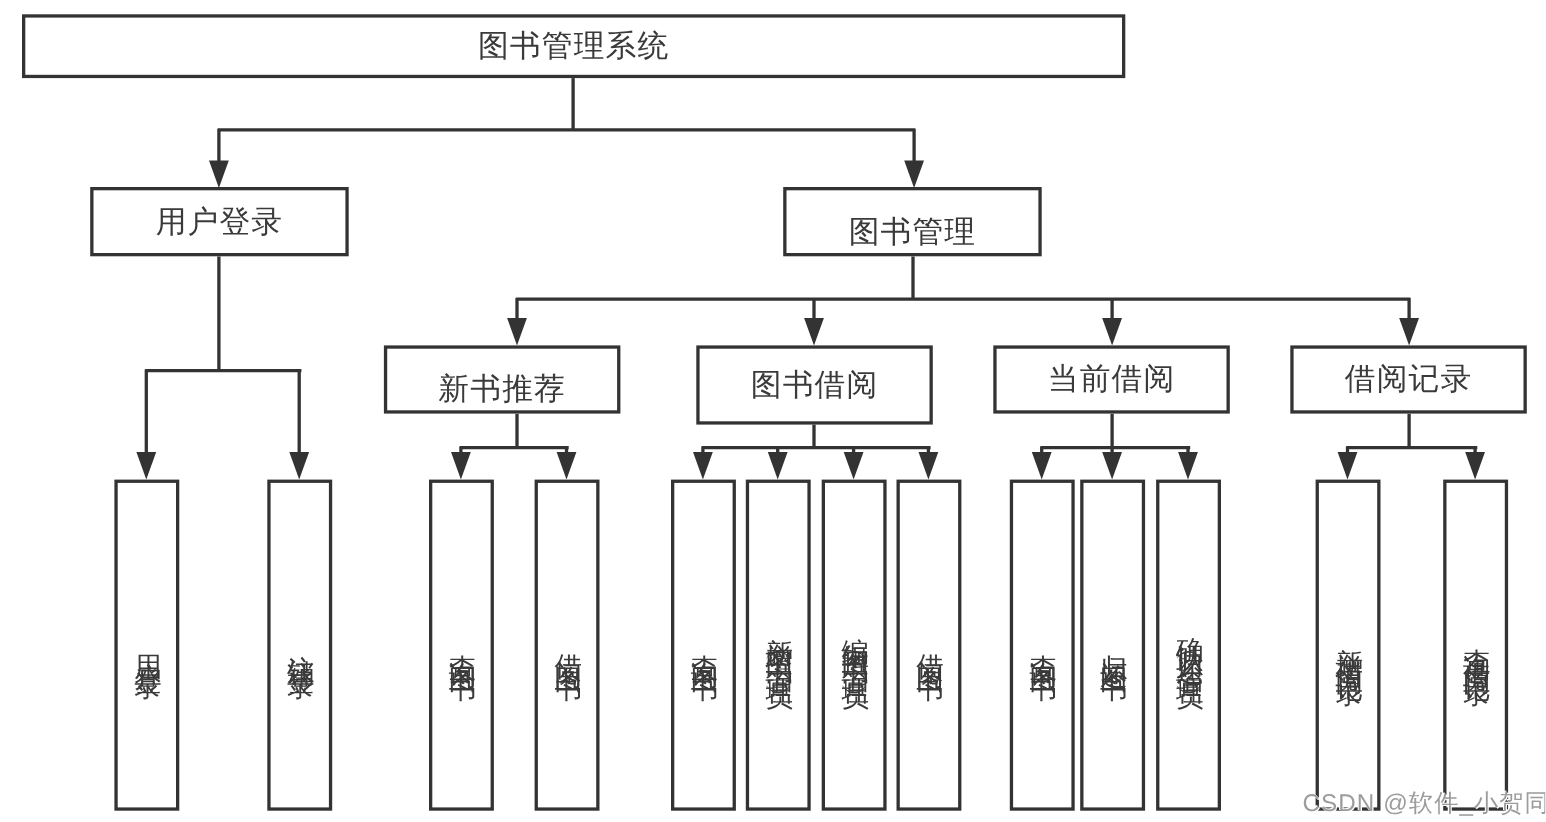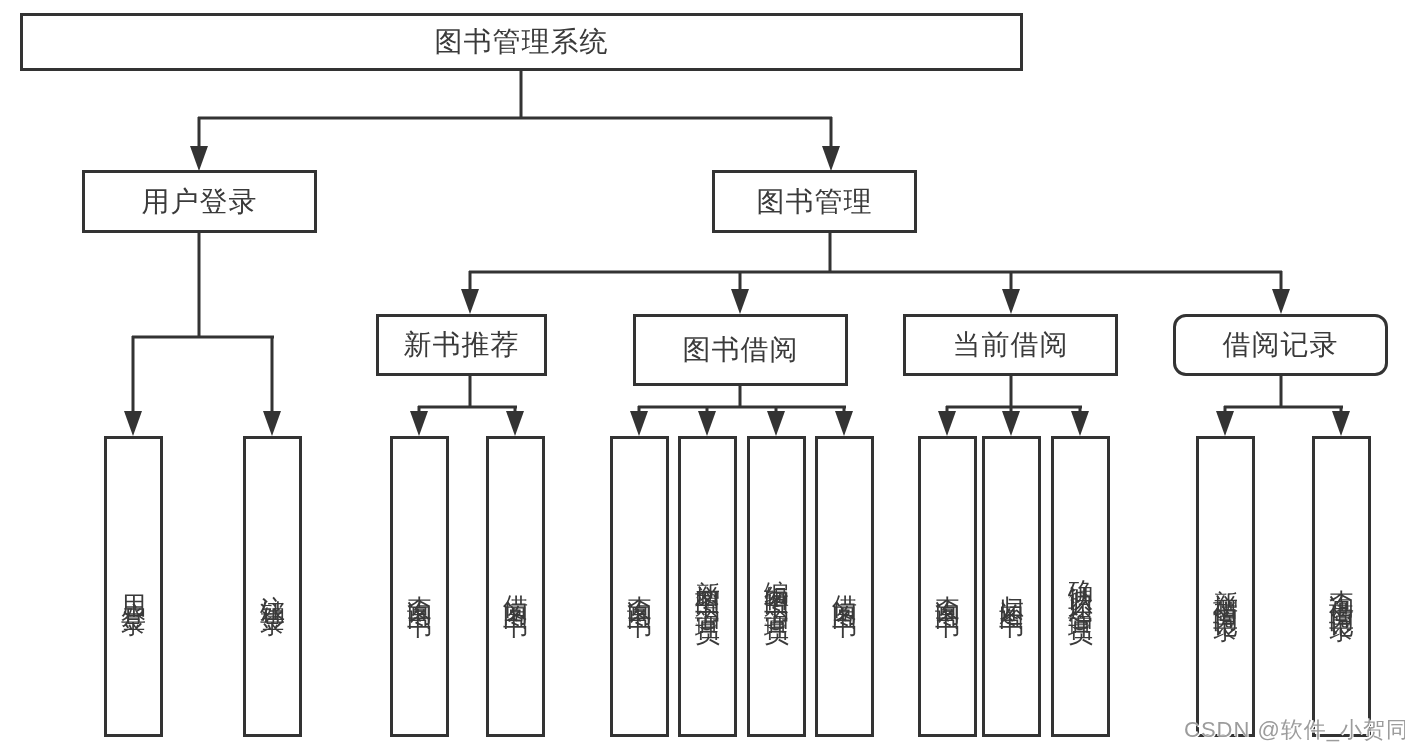--- a/index.html
+++ b/index.html
@@ -15,26 +15,26 @@
   .node span{color:#3a3a3a;}
   .h-label{font-size:28px;letter-spacing:1px;white-space:nowrap;}
   .leaf span{
     writing-mode:vertical-lr;text-orientation:upright;
     font-size:25px;letter-spacing:6px;line-height:1;white-space:nowrap;
   }
   
   .n-root{left:20px;top:13px;width:1003px;height:58px;}
   
   .n-login{left:82px;top:170px;width:235px;height:63px;}
-  .n-mgmt{left:712px;top:170px;width:205px;height:63px;}
+  .n-mgmt{left:712px;top:170px;width:235px;height:63px;align-items:flex-end;}
   
-  .n-g0{left:376px;top:314px;width:171px;height:62px;}
+  .n-g0{left:349px;top:314px;width:215px;height:62px;align-items:flex-end;}
   .n-g1{left:633px;top:314px;width:215px;height:72px;}
   .n-g2{left:903px;top:314px;width:215px;height:62px;justify-content:center;}
-  .n-g3{left:1173px;top:314px;width:215px;height:62px;border-radius:13px;}
+  .n-g3{left:1173px;top:314px;width:215px;height:62px;}
   
   .leaf{top:436px;width:59px;height:301px;}
   .n-l-a{left:104px;} .n-l-b{left:243px;}
   .n-g0-a{left:390px;} .n-g0-b{left:486px;}
   .n-g1-a{left:610px;} .n-g1-b{left:678px;} .n-g1-c{left:747px;} .n-g1-d{left:815px;}
   .n-g2-a{left:918px;} .n-g2-b{left:982px;} .n-g2-c{left:1051px;}
   .n-g3-a{left:1196px;} .n-g3-b{left:1312px;}
   .watermark{
     position:absolute;left:1184px;top:715px;font-size:22px;letter-spacing:1px;
     color:#9c9c9c;white-space:nowrap;z-index:5;

